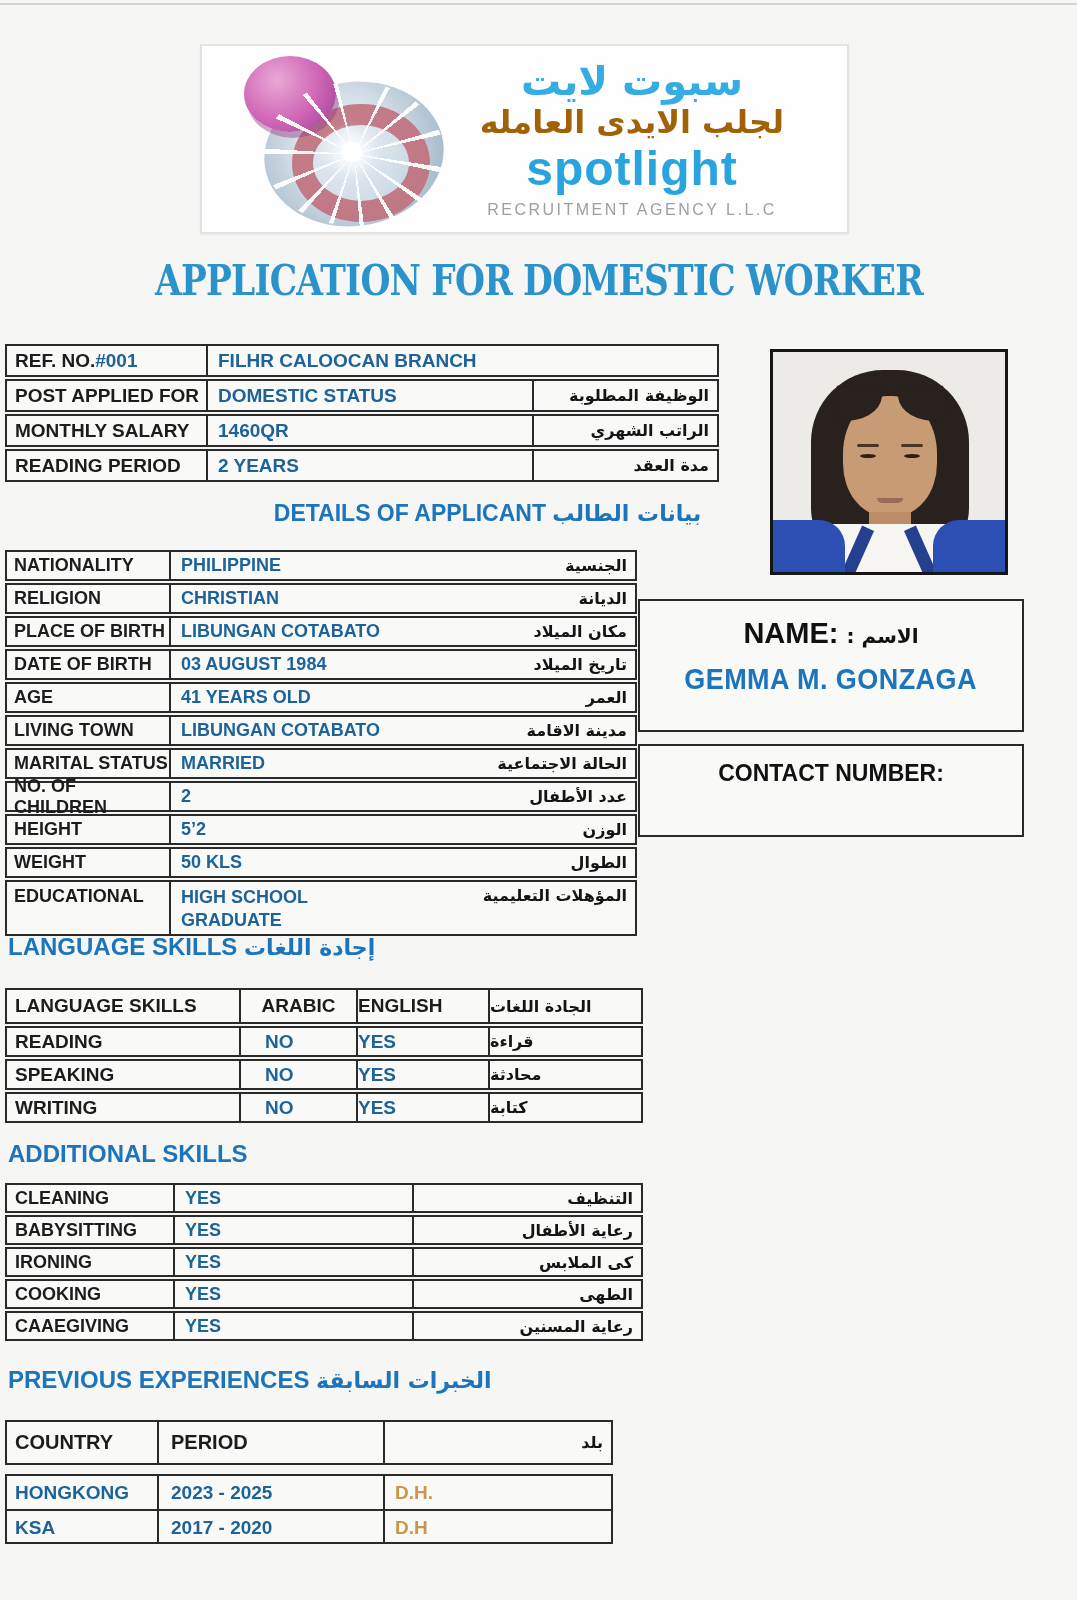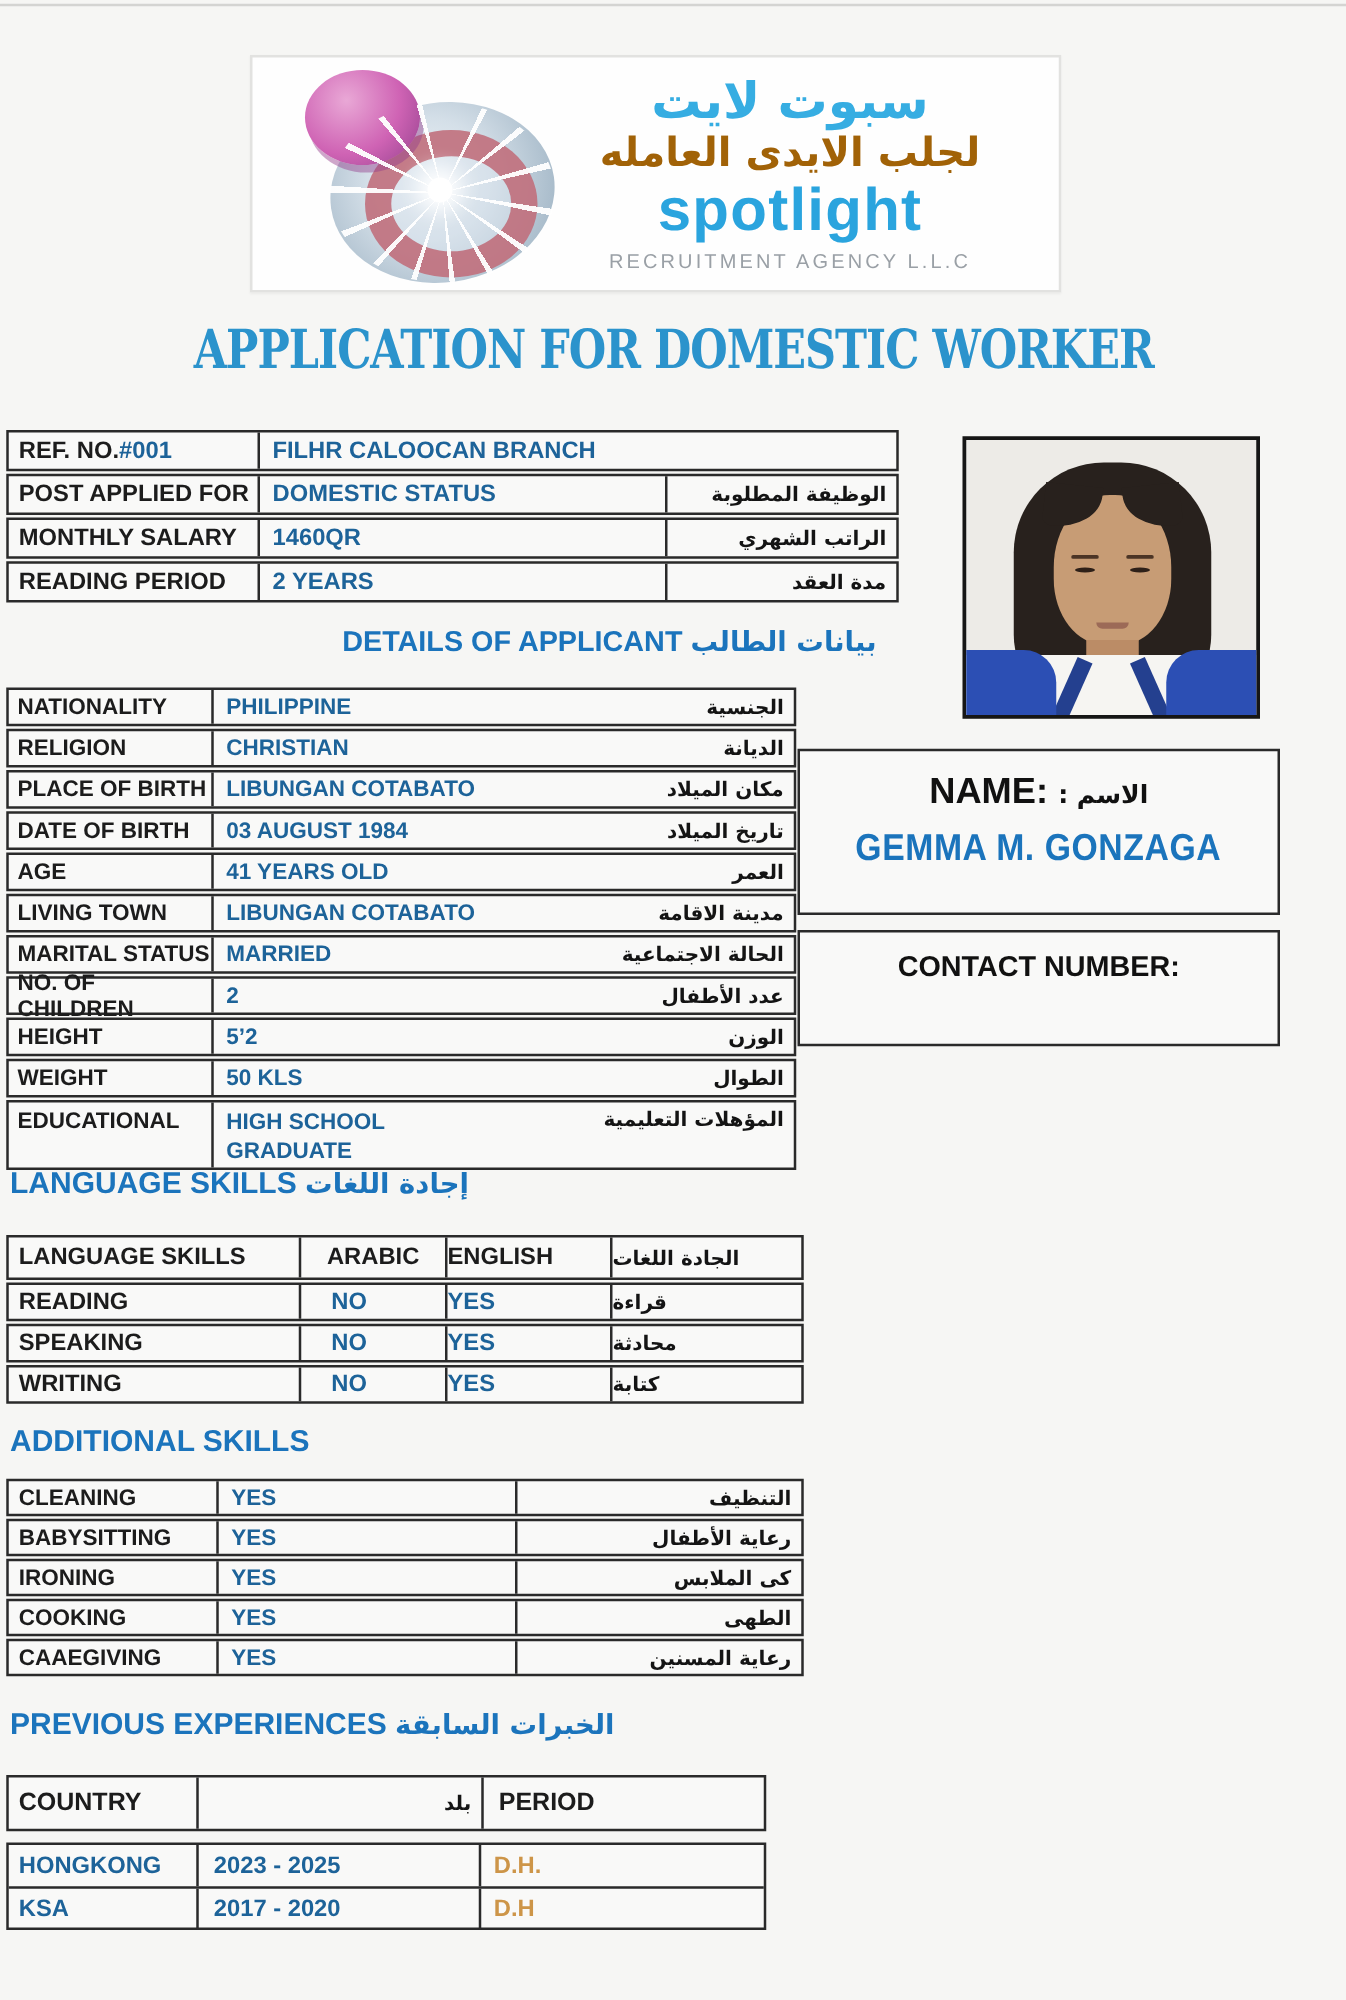--- a/index.html
+++ b/index.html
@@ -481,25 +481,25 @@
 <div class="abs sec h-prev">
   <span>PREVIOUS EXPERIENCES</span>
   <span class="arfont">الخبرات السابقة</span>
 </div>
 
 <div class="abs t5">
   <div class="row hdr">
     <div class="cell c1">
         <span class="lblt" style="font-size:20px;">COUNTRY</span>
       </div>
+    <div class="cell c2 div-l">
+        <span class="lblt" style="font-size:20px;">PERIOD</span>
+      </div>
     <div class="cell c3 right div-l">
         <span class="arfont art">بلد</span>
-      </div>
-    <div class="cell c2 div-l">
-        <span class="lblt" style="font-size:20px;">PERIOD</span>
       </div>
   </div>
   <div class="databox">
     <div class="drow">
       <div class="cell c1" style="height:33px;">
           <span class="valt">HONGKONG</span>
         </div>
       <div class="cell c2 div-l" style="height:33px;">
           <span class="valt">2023 - 2025</span>
         </div>

